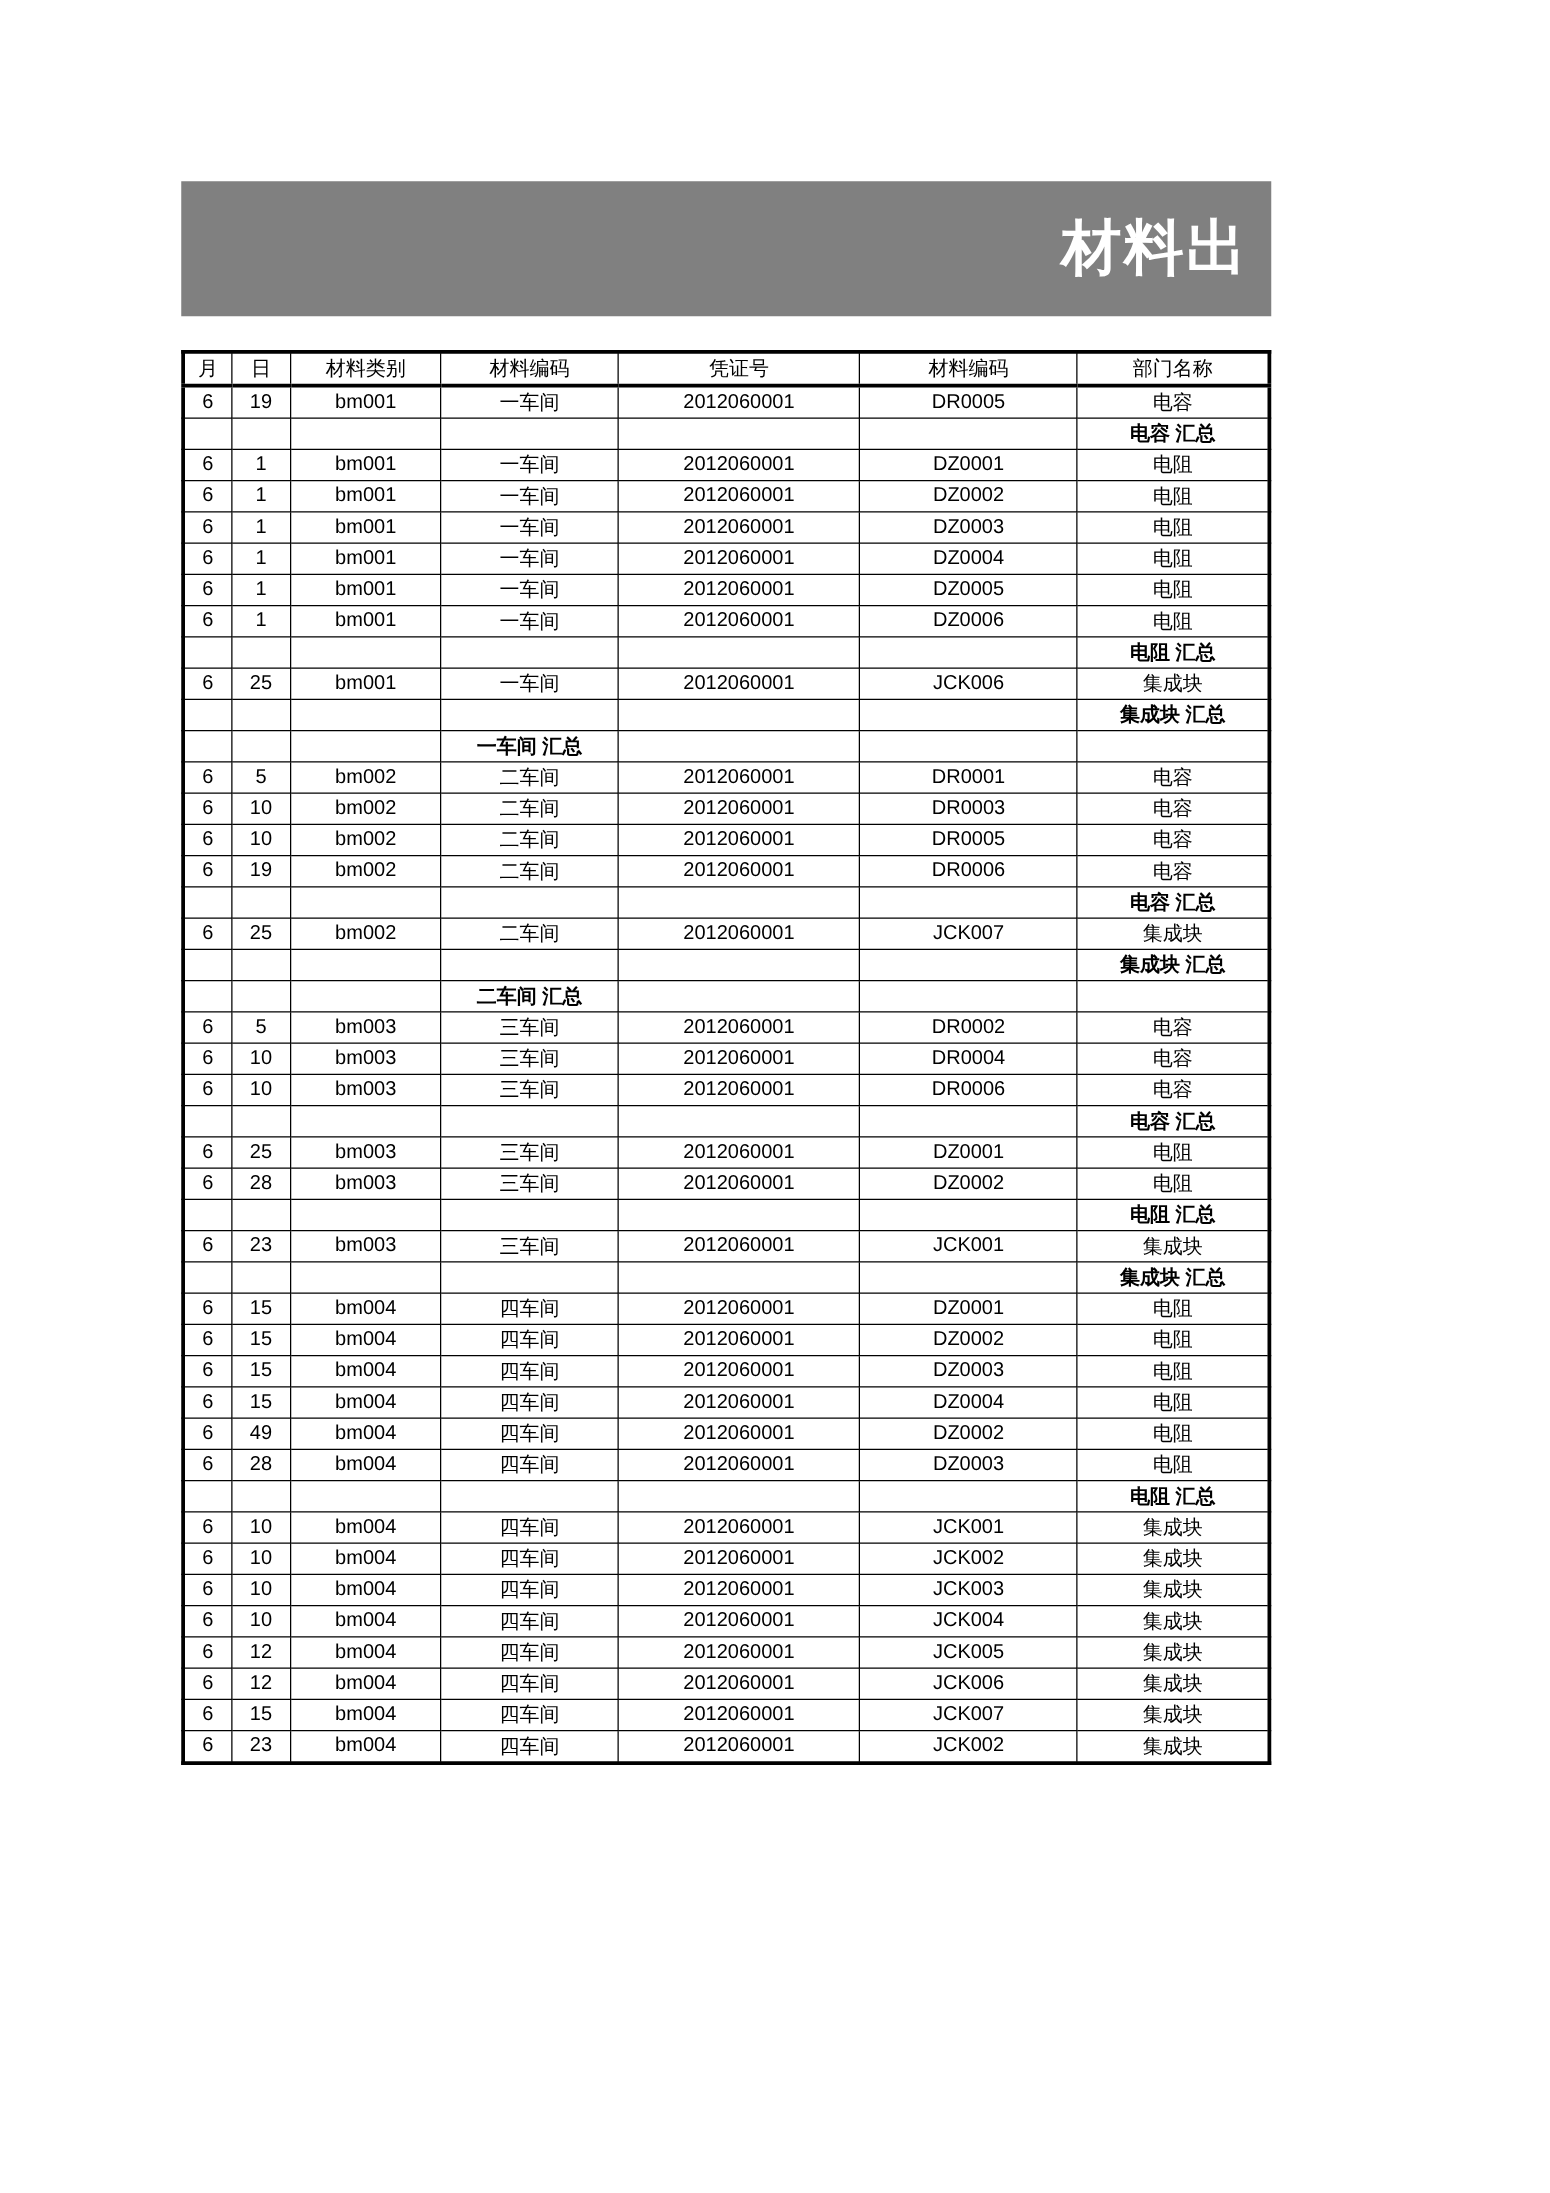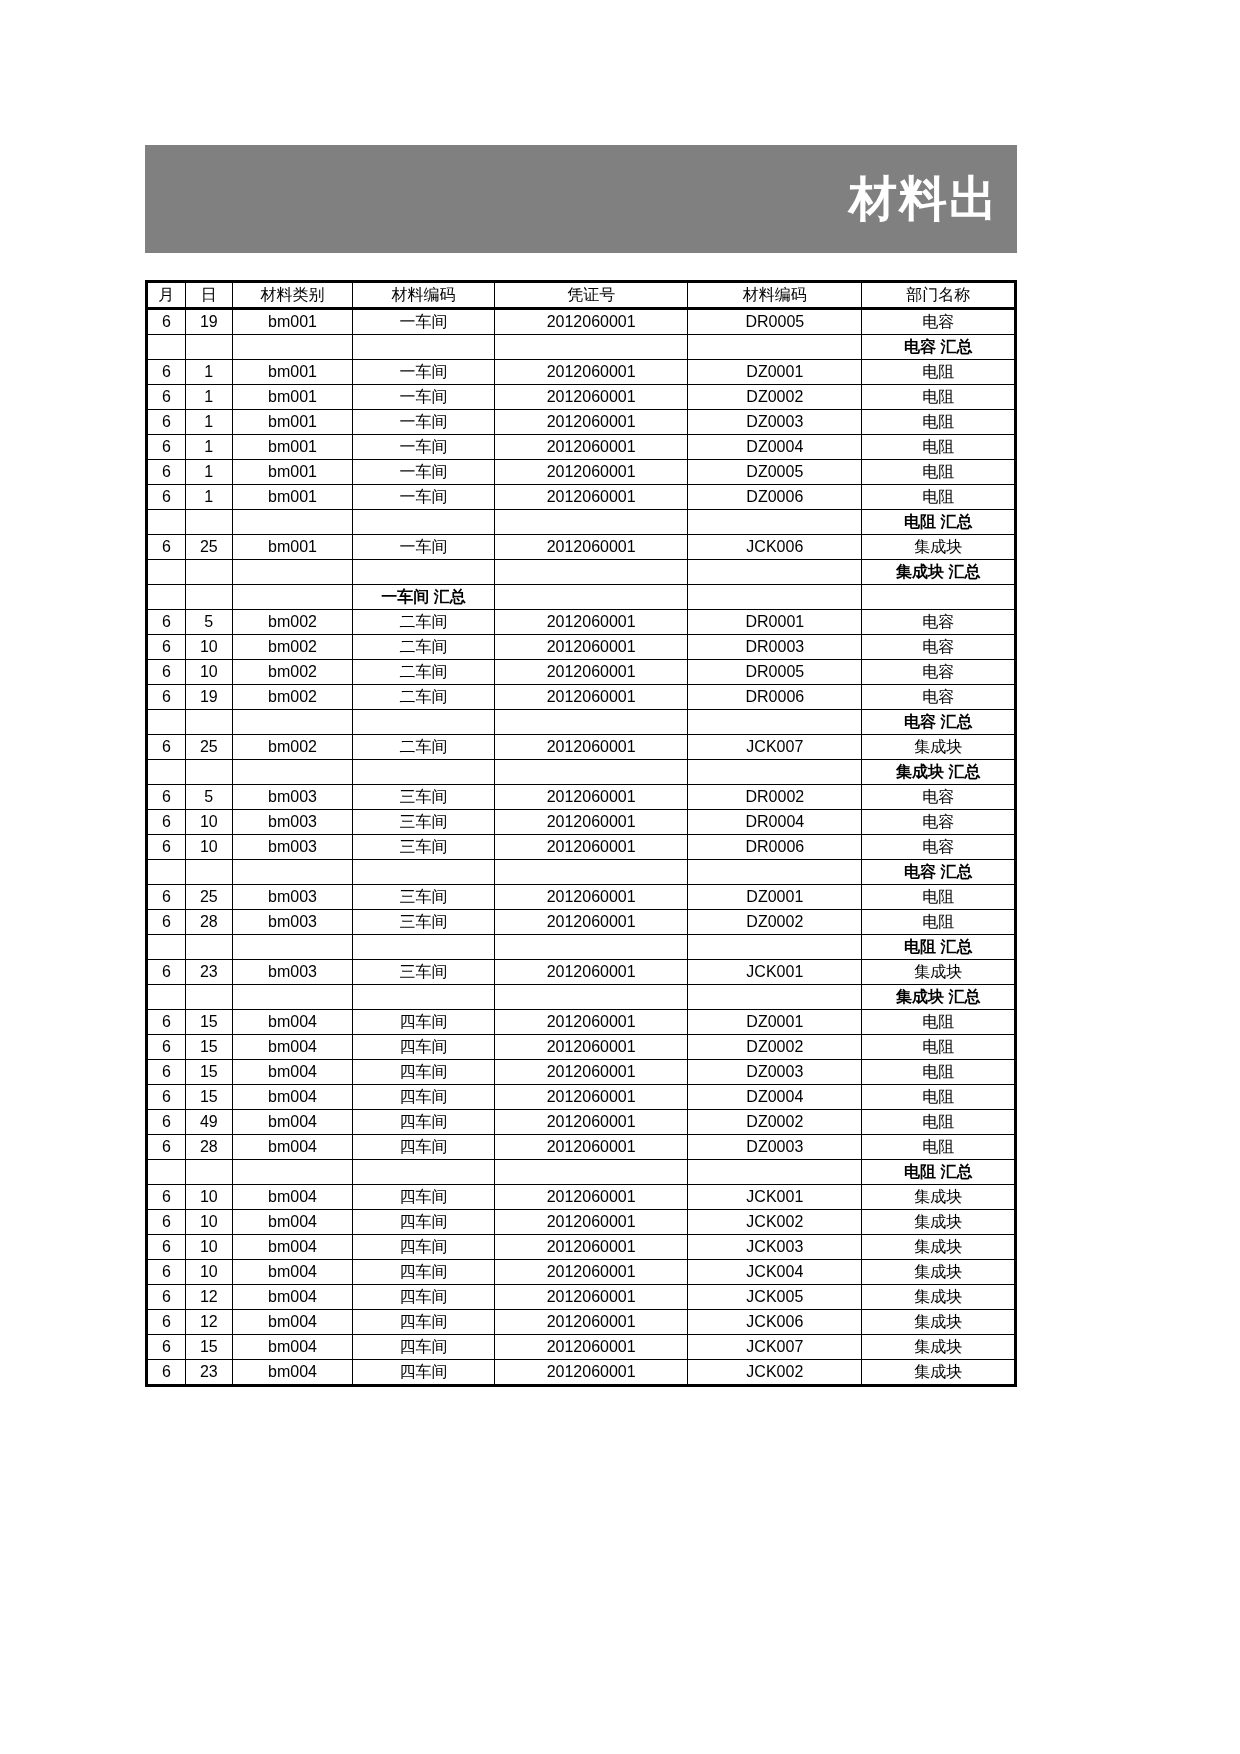--- a/index.html
+++ b/index.html
@@ -292,20 +292,29 @@
           </tr>
           <tr class="subtotal">
             <td class="empty"></td>
             <td class="empty"></td>
             <td class="empty"></td>
             <td class="empty"></td>
             <td class="empty"></td>
             <td class="empty"></td>
             <td>集成块 汇总</td>
           </tr>
+          <tr class="subtotal">
+            <td class="empty"></td>
+            <td class="empty"></td>
+            <td class="empty"></td>
+            <td>二车间 汇总</td>
+            <td class="empty"></td>
+            <td class="empty"></td>
+            <td class="empty"></td>
+          </tr>
           <tr class="data">
             <td>6</td>
             <td>5</td>
             <td>bm003</td>
             <td>三车间</td>
             <td>2012060001</td>
             <td>DR0002</td>
             <td>电容</td>
           </tr>
           <tr class="data">

